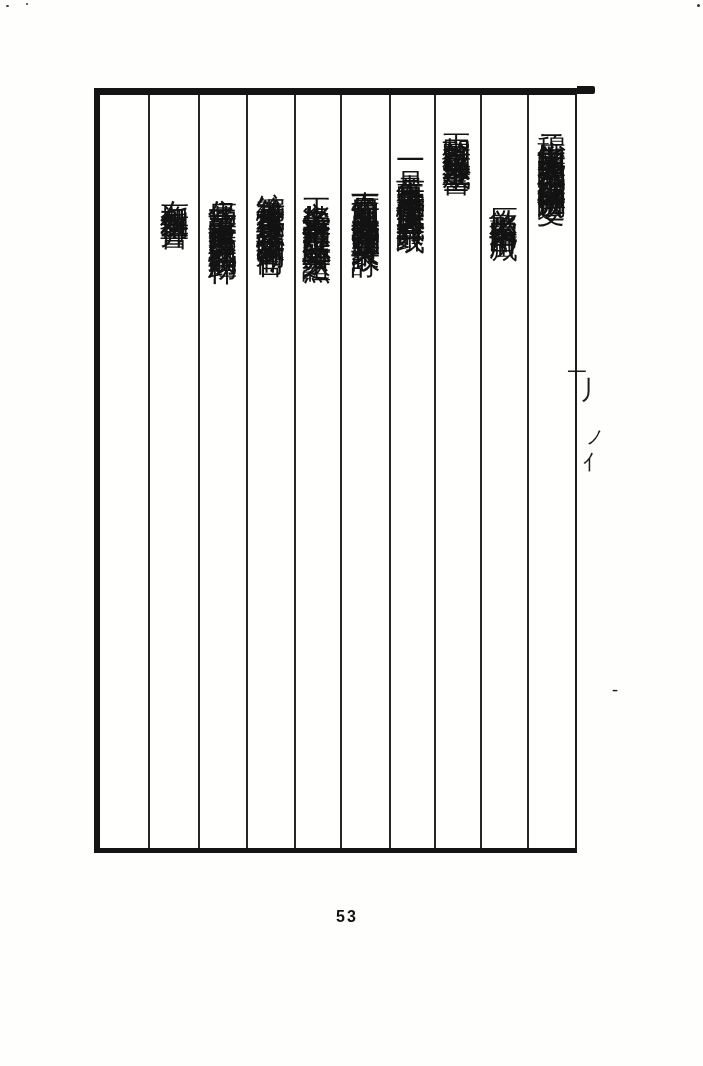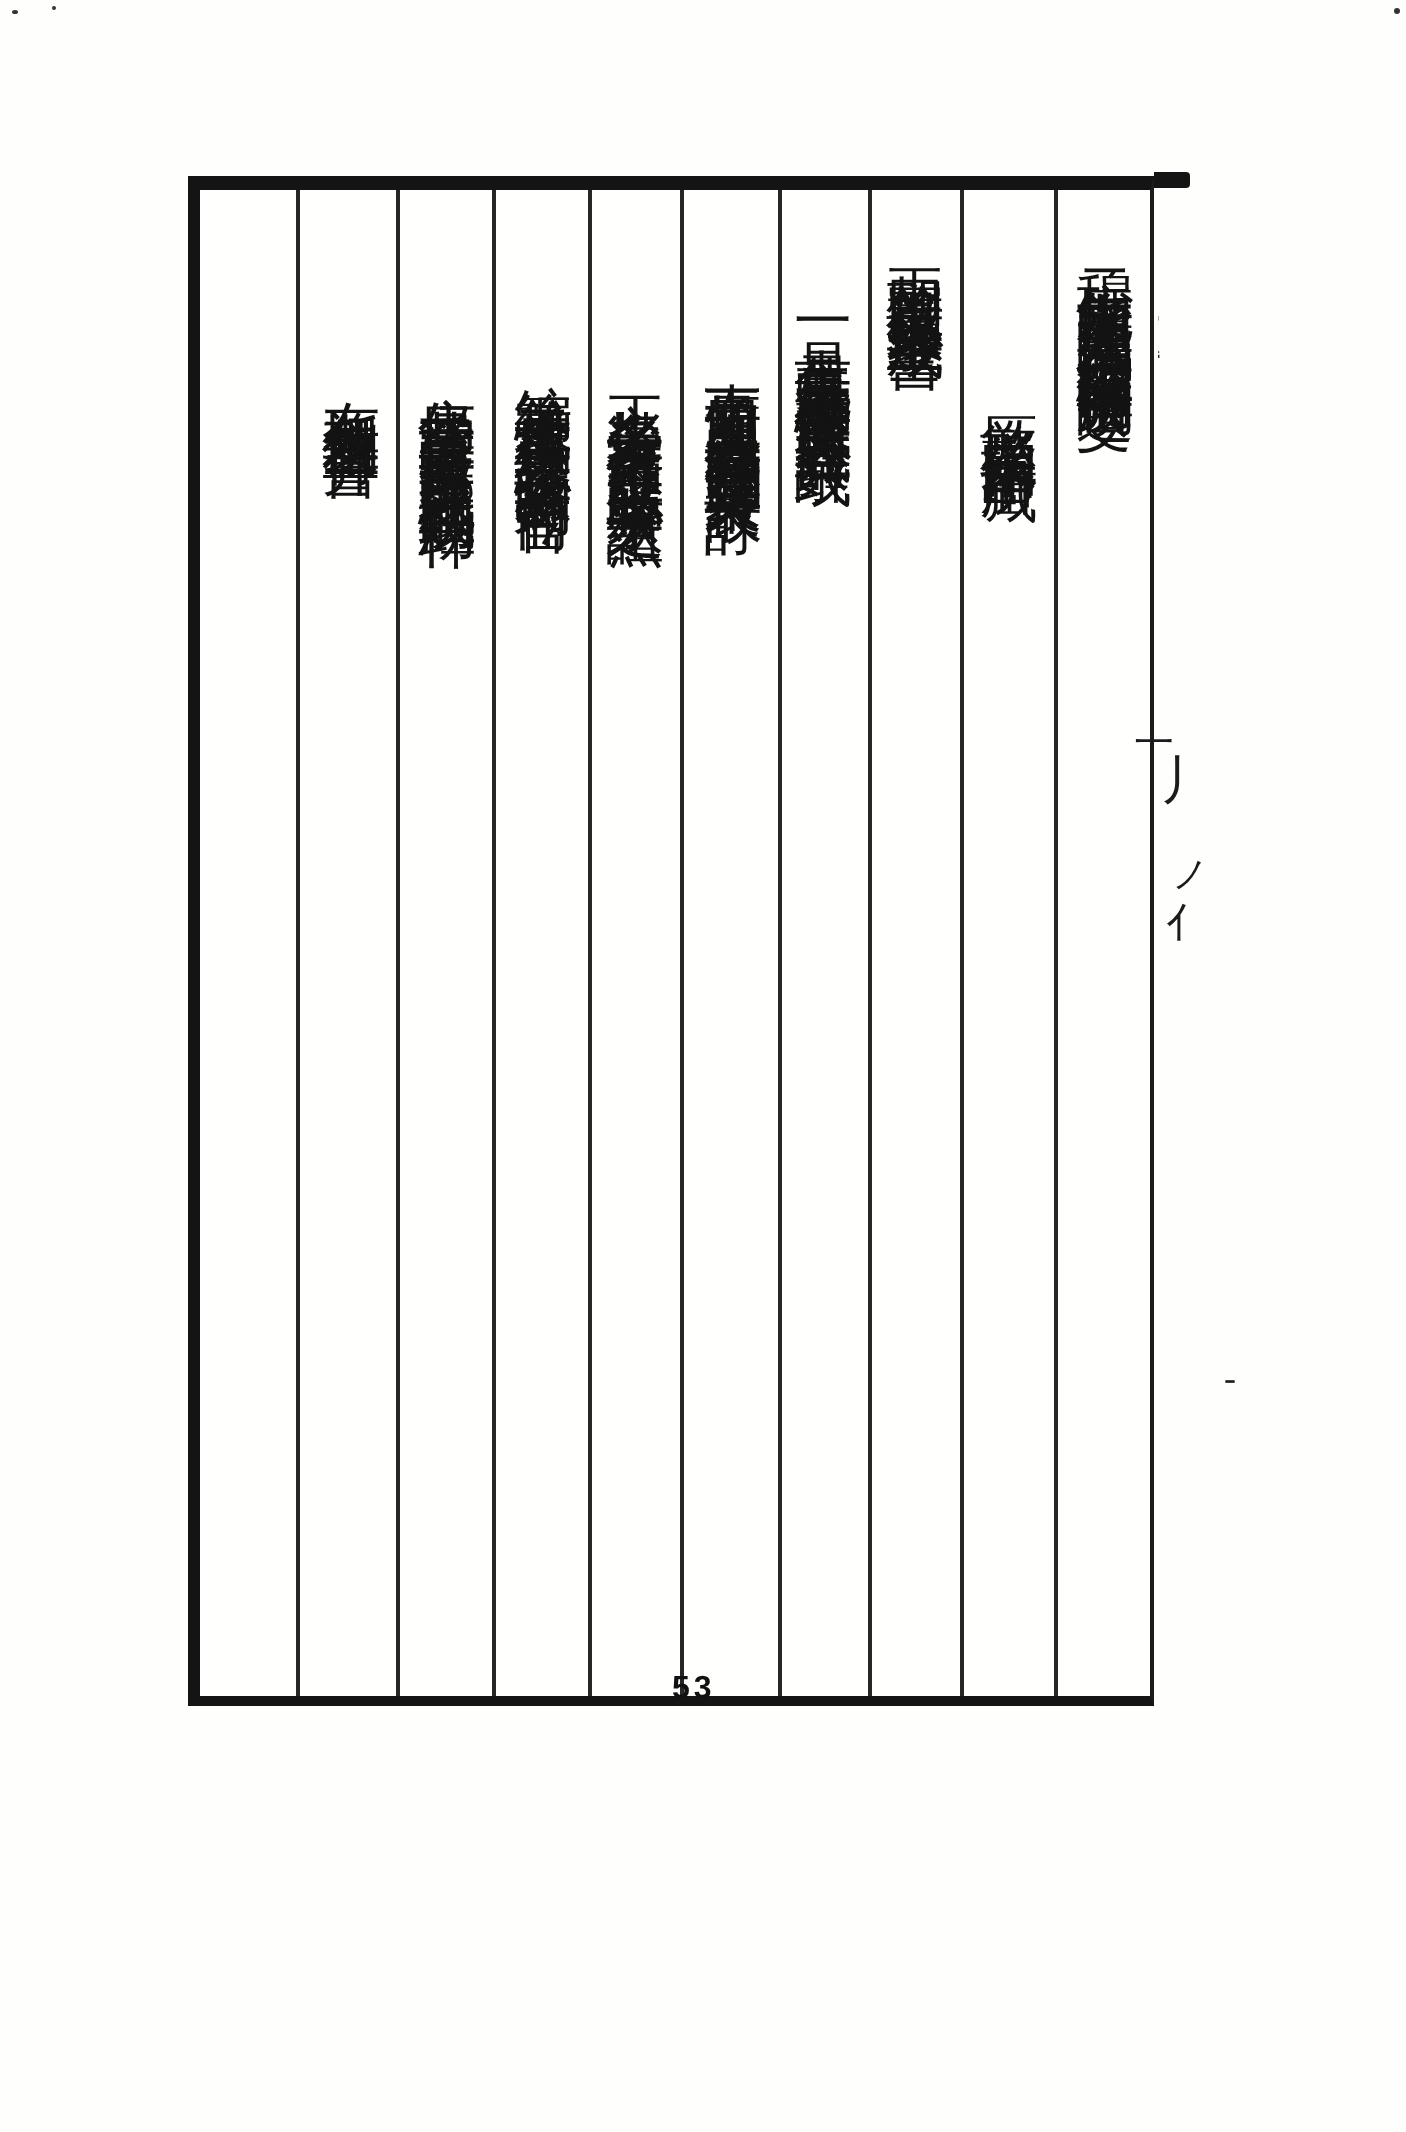--- a/index.html
+++ b/index.html
@@ -51,21 +51,21 @@
     font-size:30px;letter-spacing:14px;line-height:42px;
     transform:translateX(-14px);
     color:#1b1b1b;opacity:.9;
   }
   .spine-mark{
     position:absolute;color:#1b1b1b;
     font-size:22px;line-height:1;
     font-family:"Liberation Serif","DejaVu Serif",serif;
   }
   .page-number{
-    position:absolute;left:336px;top:836px;
+    position:absolute;left:336px;top:908px;
     font-family:"Liberation Sans","DejaVu Sans",sans-serif;
     font-size:16px;font-weight:bold;letter-spacing:2px;color:#111;
   }
   .speck{position:absolute;background:#333;border-radius:50%;}
 </style>
 </head>
 <body>
 
 <div class="scan">
 

